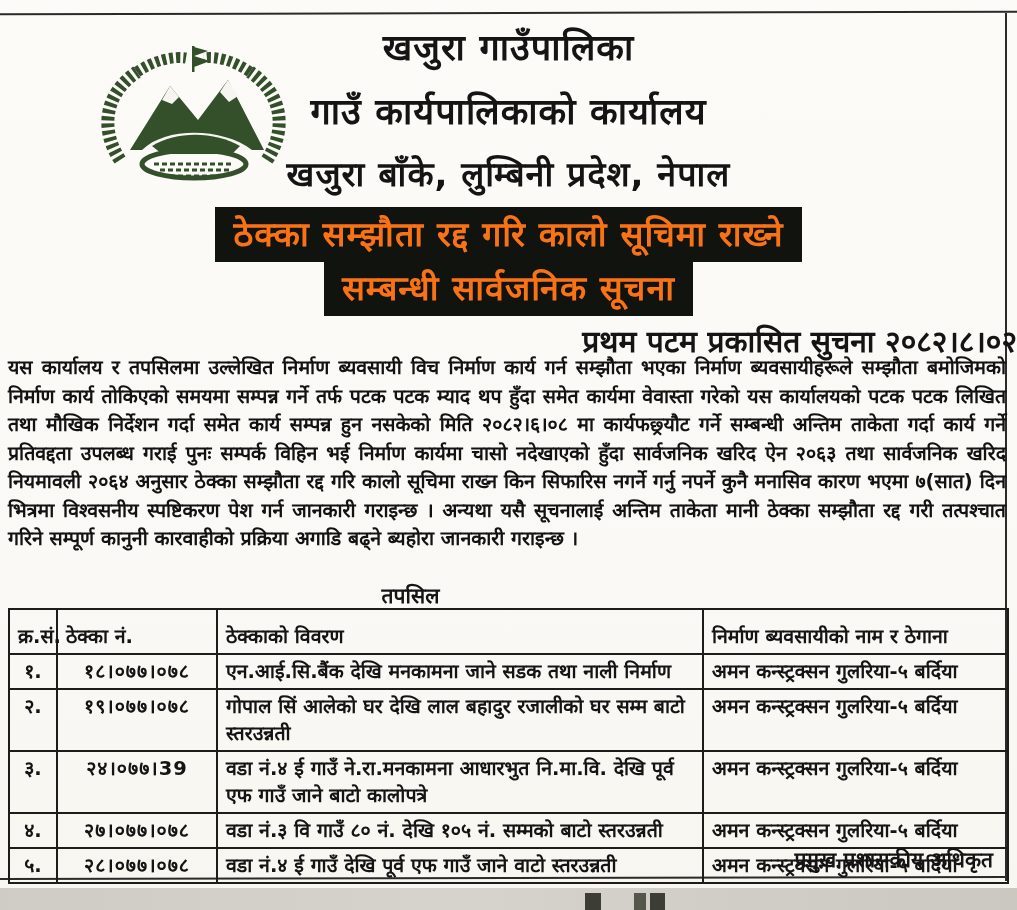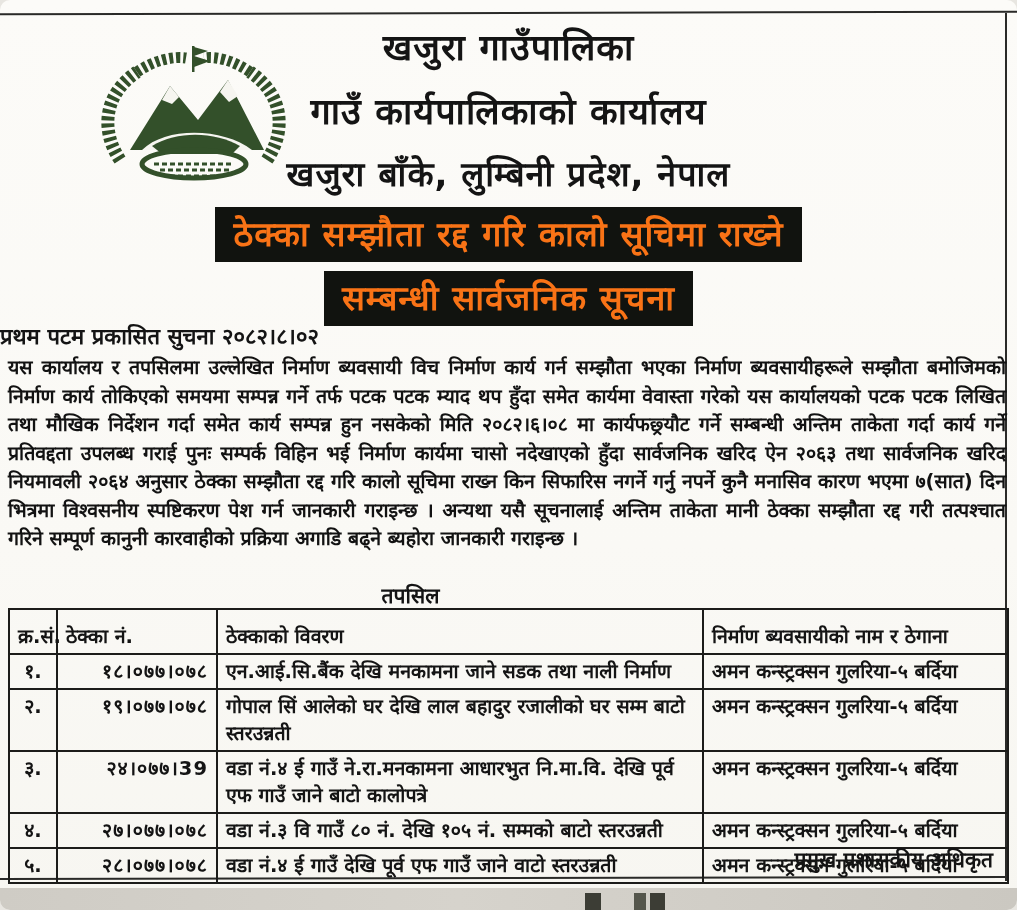--- a/index.html
+++ b/index.html
@@ -6,21 +6,20 @@
   html, body { background: #e8e6e1; }
   body { font-family: "DejaVu Sans", sans-serif; }
   .page {
     position: relative;
     width: 1017px;
     height: 910px;
     margin: 0 auto;
     background: linear-gradient(180deg, #fcfbf8 0%, #faf9f5 60%, #f7f6f1 100%);
     color: #141414;
     overflow: hidden;
-    border-radius: 10px;
   }
   .top-rule {
     position: absolute; left: 0; top: 12px; width: 1017px; height: 2px;
     background: #2a2a28; transform: rotate(-0.15deg);
   }
   .right-border {
     position: absolute; left: 1005px; top: 13px; width: 2px; height: 868px;
     background: #2a2a28;
   }
   .bottom-border {
@@ -29,33 +28,33 @@
   }
   .logo-wrap {
     position: absolute; left: 82px; top: 42px; width: 225px; height: 160px;
   }
   .hdr { position: absolute; left: 0; width: 1017px; text-align: center; font-weight: bold; }
   .hdr-1 { top: 22px;  font-size: 36px; letter-spacing: 1px; }
   .hdr-2 { top: 86px;  font-size: 36px; letter-spacing: 1px; }
   .hdr-3 { top: 150px; font-size: 34px; letter-spacing: 1px; }
   .banner-line { position: absolute; left: 0; width: 1017px; text-align: center; }
   .banner-line-1 { top: 207px; }
-  .banner-line-2 { top: 271px; }
+  .banner-line-2 { top: 261px; }
   .banner-line span {
     display: inline-block;
     background: #11130f;
     color: #f97316;
     font-size: 34px;
     font-weight: bold;
     padding: 3px 18px 6px 18px;
     letter-spacing: 1px;
   }
   .pub-line {
     position: absolute; left: 0; top: 320px; width: 1017px;
-    text-align: left; font-size: 22px; font-weight: bold;
+    text-align: right; font-size: 30px; font-weight: bold;
   }
   .body-para {
     position: absolute; left: 8px; top: 354px; width: 998px;
     font-size: 19.5px; font-weight: 600; line-height: 28.5px;
     text-align: justify; color: #121212;
   }
   .tapasil {
     position: absolute; left: 0; top: 581px; width: 821px;
     text-align: center; font-size: 21px; font-weight: bold;
   }
@@ -65,21 +64,21 @@
   }
   table.detail th, table.detail td {
     border: 2px solid #1c1c1a;
     padding: 2px 8px 4px 8px;
     font-size: 19.5px;
     vertical-align: top;
   }
   table.detail th { font-weight: bold; text-align: left; padding-top: 12px; }
   table.detail td { font-weight: 600; }
   td.c-sn { text-align: center; }
-  td.c-no { text-align: right; letter-spacing: 1px; }
+  td.c-no { text-align: center; letter-spacing: 1px; }
   col.w-sn { width: 48px; }
   col.w-no { width: 160px; }
   col.w-desc { width: 486px; }
   col.w-name { width: 305px; }
   .signature {
     position: absolute; right: 24px; top: 845px;
     font-size: 21px; font-weight: bold; text-align: left;
   }
   .bottom-strip {
     position: absolute; left: 0; top: 888px; width: 1017px; height: 22px;

